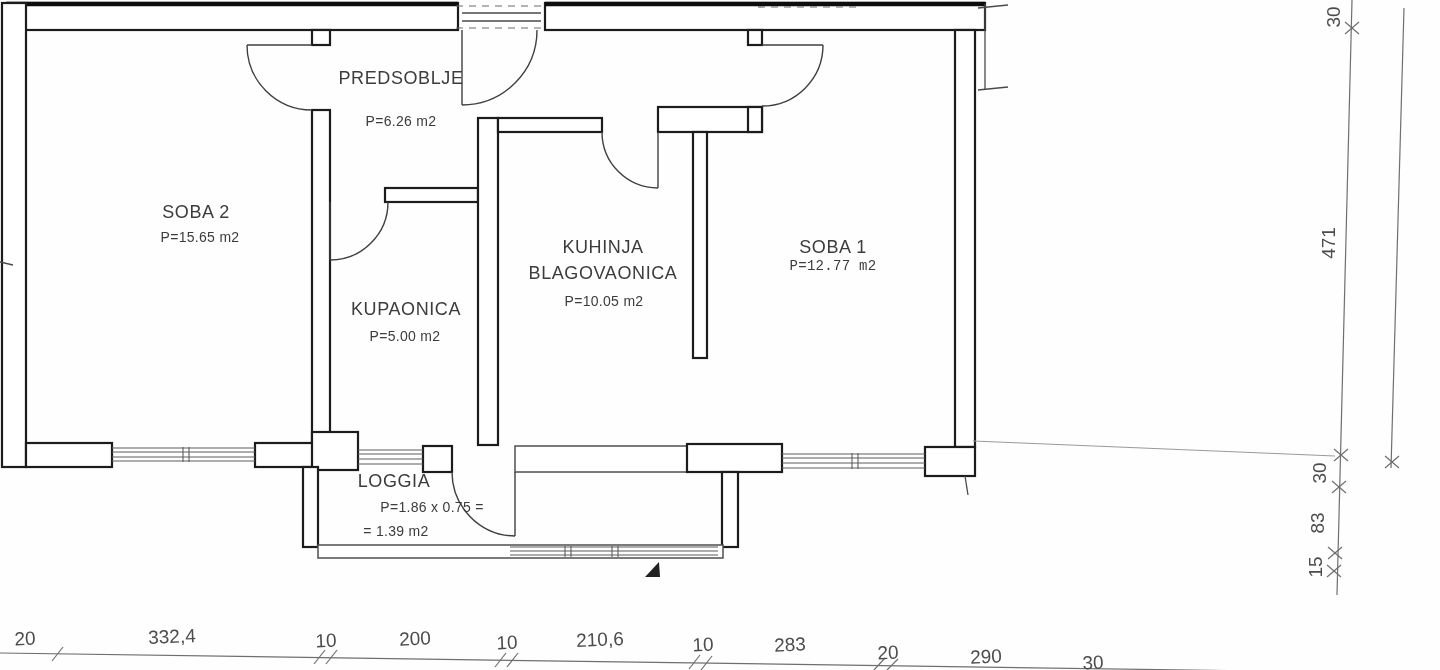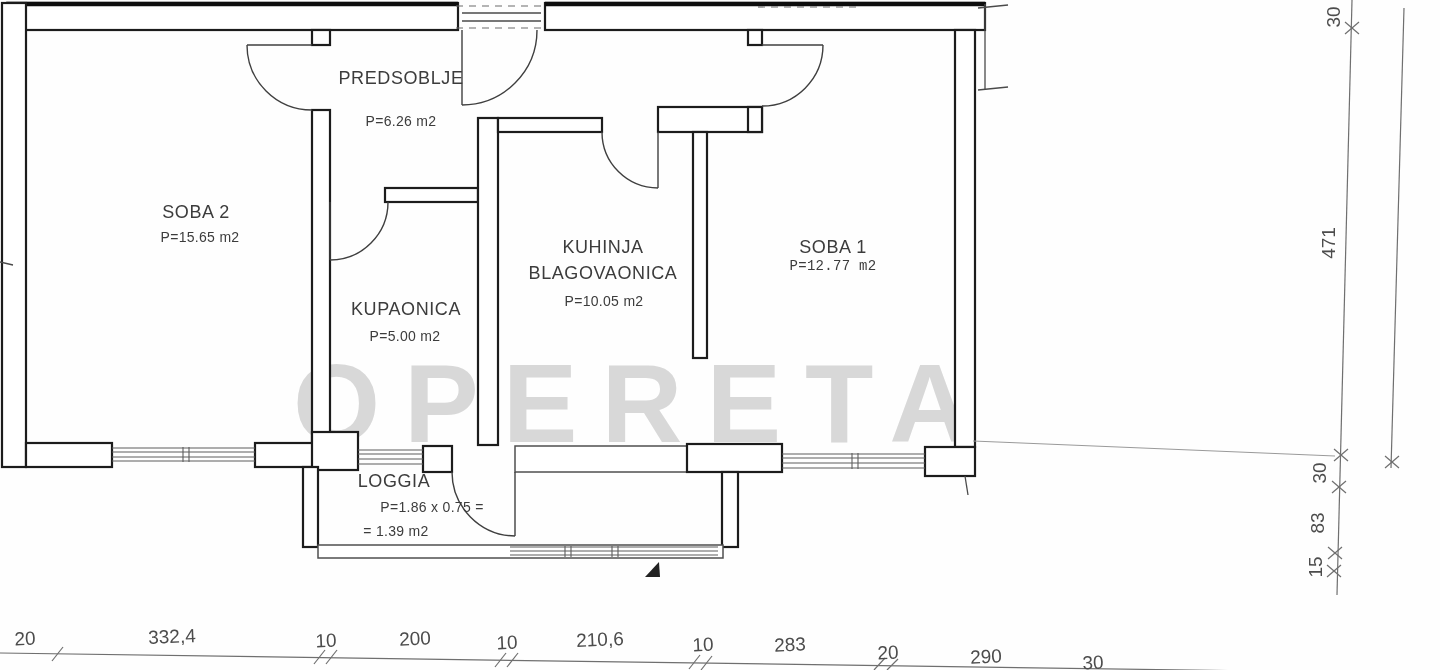--- a/index.html
+++ b/index.html
@@ -32,21 +32,20 @@
   svg .dimln{stroke:#6f6f6f;stroke-width:1.2;fill:none;}
   svg .dimln-f{stroke:#9a9a9a;stroke-width:1;fill:none;}
   svg .dash{stroke:#6a6a6a;stroke-width:1.2;stroke-dasharray:7 6;fill:none;}
   svg .mark{fill:#222222;stroke:none;}
 </style>
 </head>
 <body>
 
 <div class="stage">
 
-  <div class="watermark">OPERETA</div>
 
   <svg class="plan-svg" width="1440" height="670" viewBox="0 0 1440 670">
 
     <g>
 
       <rect class="wall" x="8" y="3" width="450" height="27"></rect>
       <rect class="wall" x="545" y="3" width="440" height="27"></rect>
       <line class="heavy" x1="6" y1="4" x2="458" y2="4"></line>
       <line class="heavy" x1="545" y1="4" x2="985" y2="4"></line>
 

